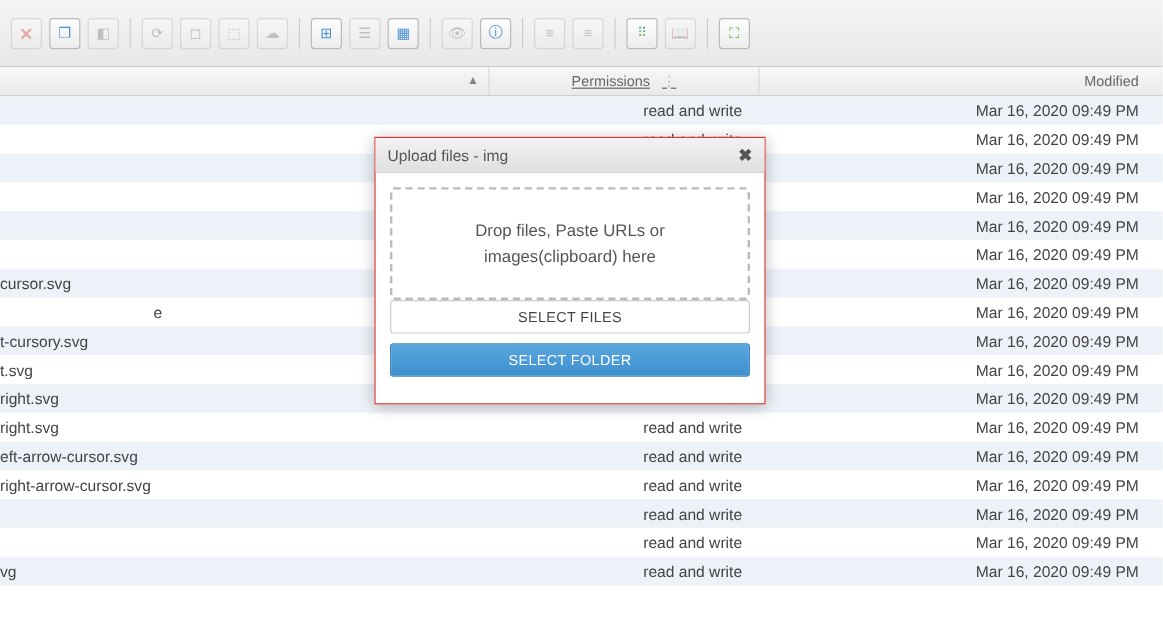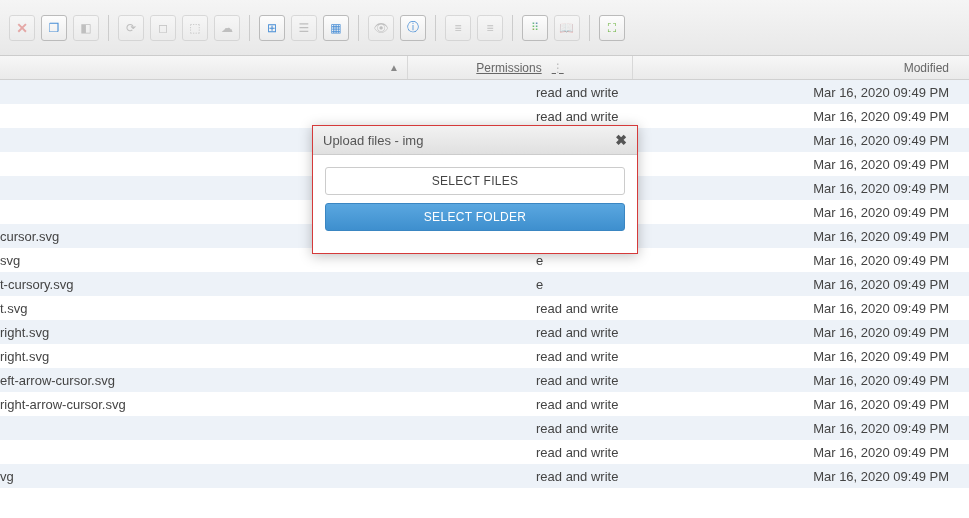--- a/index.html
+++ b/index.html
@@ -75,21 +75,21 @@
 }
 .file-row.even { background: #edf2f8; }
 .file-row.odd { background: #fff; }
 .cell-name { flex: 0 0 408px; padding-left: 0; overflow: hidden; white-space: nowrap; }
 .cell-perm { flex: 0 0 225px; text-align: left; padding-left: 128px; }
 .cell-mod { flex: 1; text-align: right; padding-right: 20px; }
 
 .dialog {
   position: absolute;
   left: 312px;
-  top: 125px;
+  top: 114px;
   width: 326px;
   background: #fff;
   border: 1px solid #d53a3a;
   box-shadow: 0 2px 12px rgba(0,0,0,0.25);
   z-index: 100;
 }
 .dialog-title {
   background: linear-gradient(to bottom, #f2f2f2, #e0e0e0);
   padding: 6px 10px;
   font-size: 13px;
@@ -253,21 +253,20 @@
       <div class="cell-name"></div>
       <div class="cell-perm">e</div>
       <div class="cell-mod">Mar 16, 2020 09:49 PM</div>
     </div>
     <div class="file-row even">
       <div class="cell-name">cursor.svg</div>
       <div class="cell-perm">e</div>
       <div class="cell-mod">Mar 16, 2020 09:49 PM</div>
     </div>
     <div class="file-row odd">
-      <div class="cell-name">svg</div>
       <div class="cell-perm">e</div>
       <div class="cell-mod">Mar 16, 2020 09:49 PM</div>
     </div>
     <div class="file-row even">
       <div class="cell-name">t-cursory.svg</div>
       <div class="cell-perm">e</div>
       <div class="cell-mod">Mar 16, 2020 09:49 PM</div>
     </div>
     <div class="file-row odd">
       <div class="cell-name">t.svg</div>
@@ -310,18 +309,22 @@
       <div class="cell-mod">Mar 16, 2020 09:49 PM</div>
     </div>
   </div>
 
 <div class="dialog">
   <div class="dialog-title">
     <span>Upload files - img</span>
     <span class="dialog-close">✖</span>
   </div>
   <div class="dialog-body">
+    <div class="dropzone">
+      <div>Drop files, Paste URLs or</div>
+      <div>images(clipboard) here</div>
+    </div>
     <div class="dialog-buttons">
       <button class="btn btn-white">SELECT FILES</button>
       <button class="btn btn-blue">SELECT FOLDER</button>
     </div>
   </div>
 </div>
 
 </body></html>

